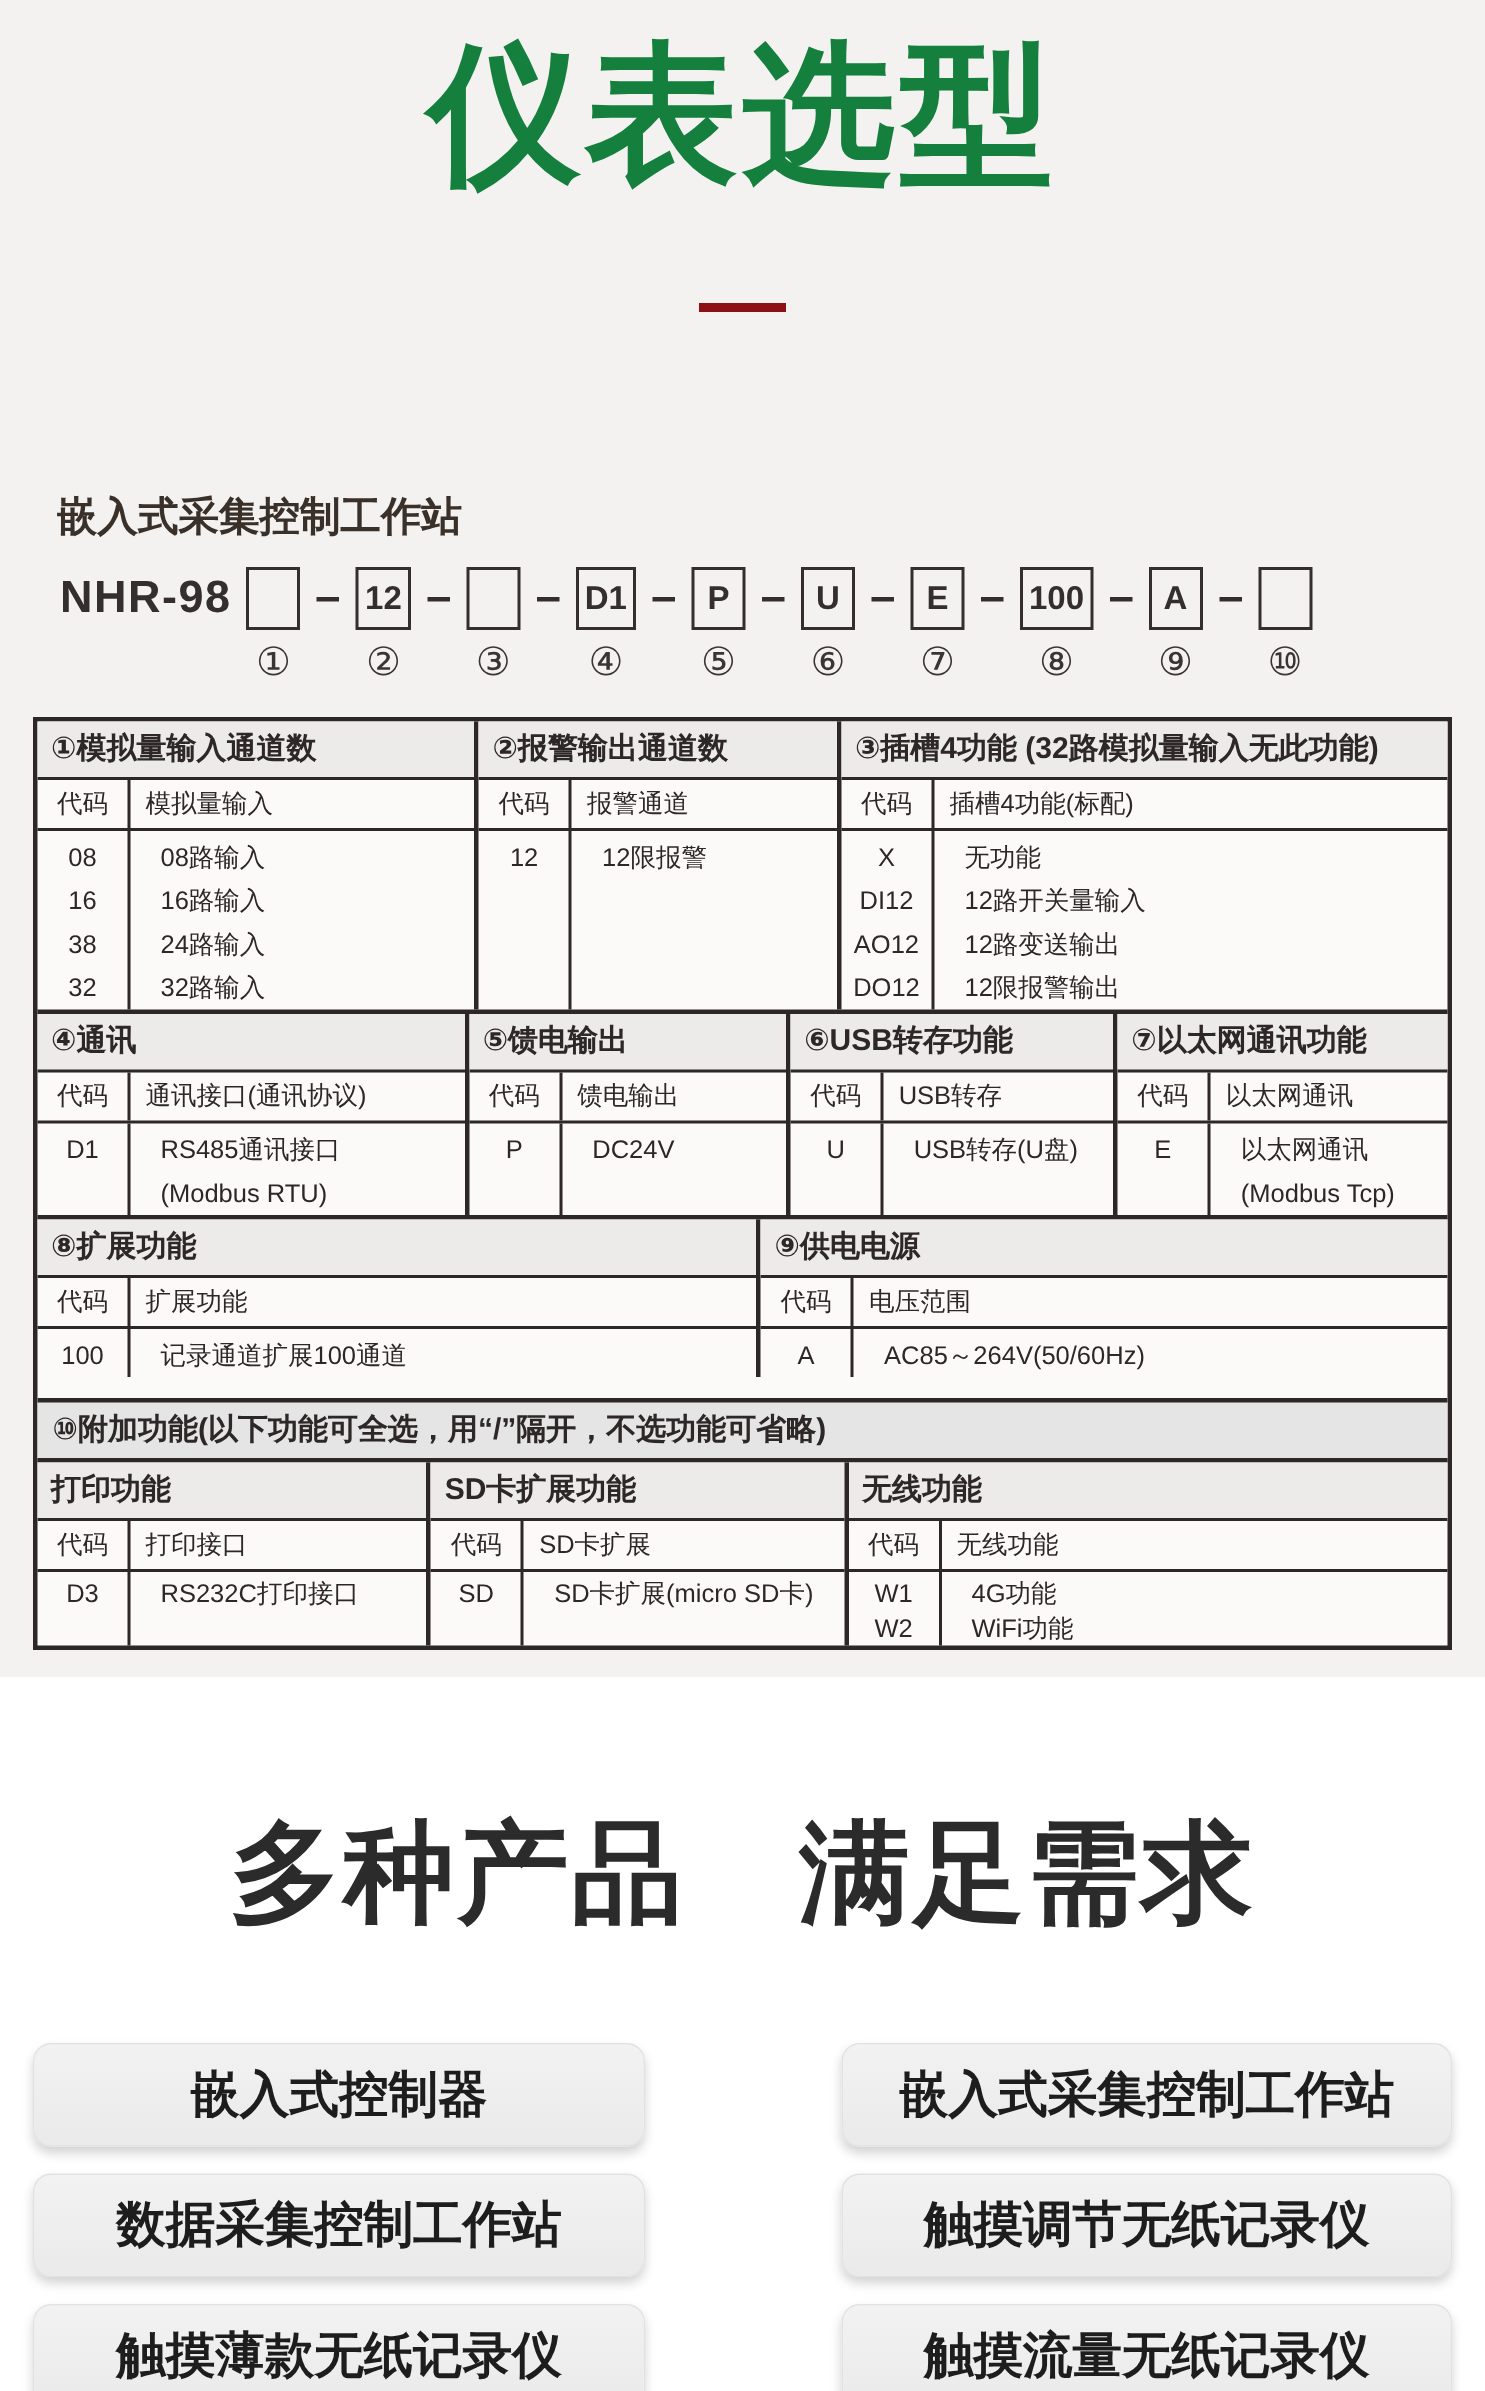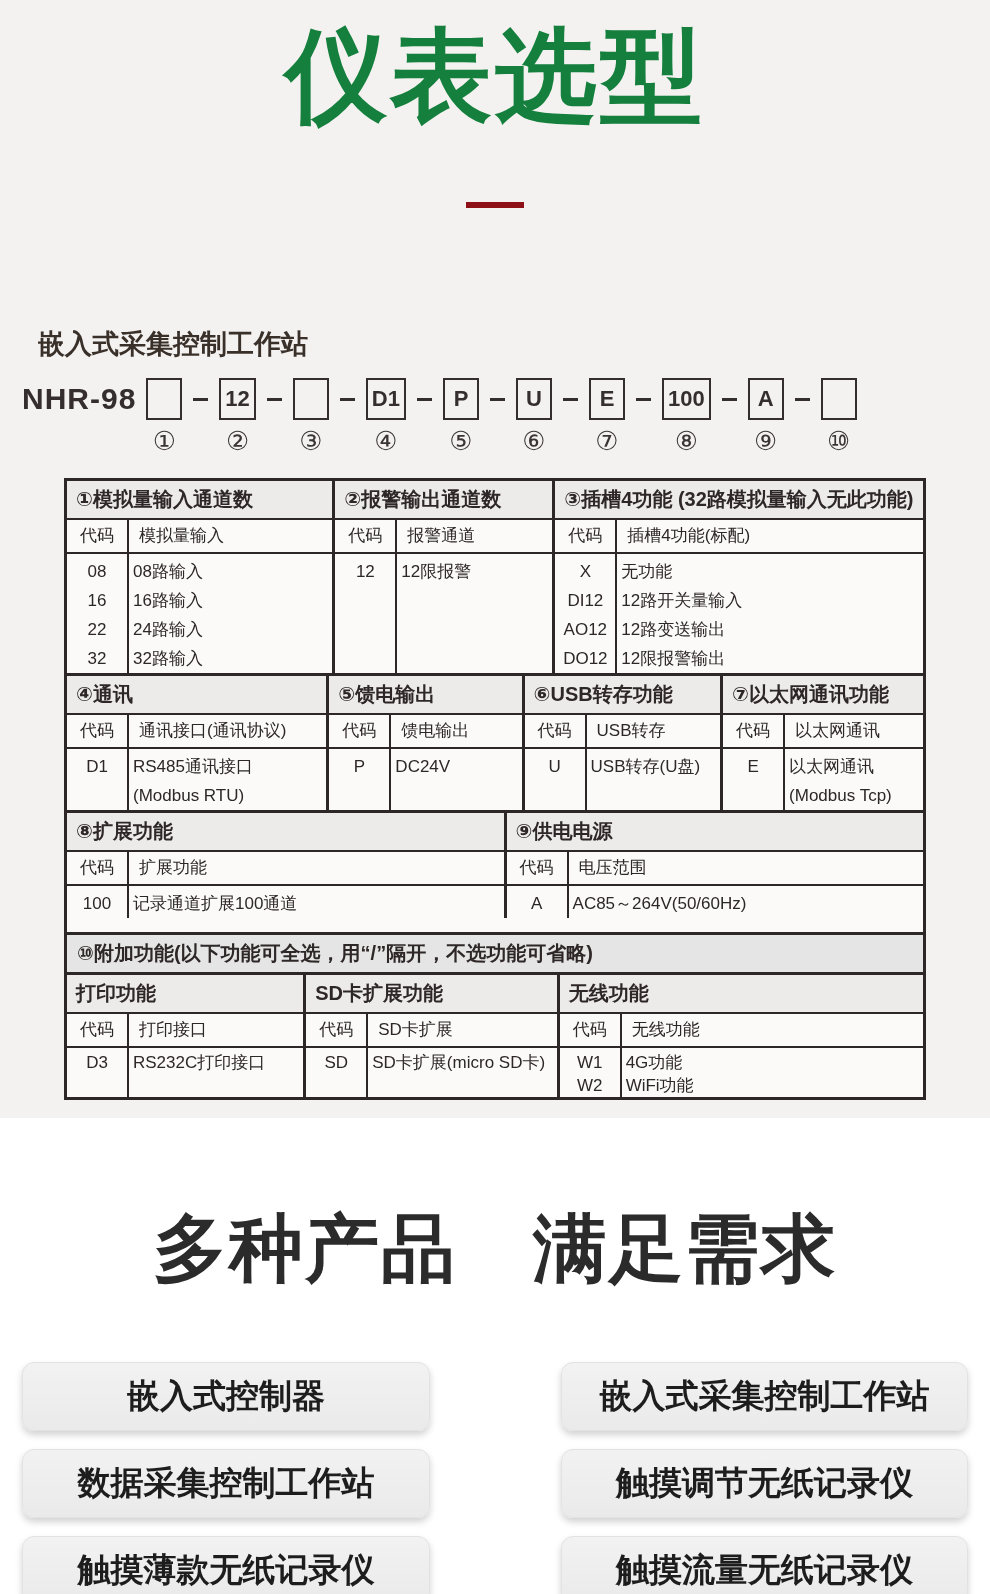--- a/index.html
+++ b/index.html
@@ -10,32 +10,32 @@
   }
   
   .top-area { background:#f4f2f1; padding:20px 0 18px 0; }
   .page-title {
     text-align:center; font-size:102px; font-weight:900; color:#15803d;
     letter-spacing:3px; line-height:1.1;
   }
   .red-dash { width:58px; height:6px; background:#8d1016; margin:70px auto 0 auto; }
   .subtitle { margin:118px 0 0 38px; font-size:27px; font-weight:600; color:#3a302a; }
   
-  .model-row { display:flex; align-items:flex-start; margin:16px 0 0 22px; }
+  .model-row { display:flex; align-items:flex-start; margin:16px 0 0 40px; }
   .model-prefix { font-size:30px; font-weight:600; line-height:42px; color:#342e2e; margin-right:10px; letter-spacing:1px; }
   .slot { display:flex; flex-direction:column; align-items:center; }
   .slot-box {
     min-width:36px; height:42px; border:2px solid #342e2e; padding:0 4px;
     display:flex; align-items:center; justify-content:center;
     font-size:22px; font-weight:600; color:#342e2e;
   }
   .slot-num { margin-top:8px; font-size:26px; line-height:26px; color:#3a3434; font-weight:400; }
   .dash-sep { width:15px; height:3px; background:#342e2e; margin:20px 11px 0 11px; flex:0 0 auto; }
   
-  .sel-table { width:862px; margin:24px auto 0 auto; border:3px solid #2e2727; background:#fbfaf9; }
+  .sel-table { width:946px; margin:24px auto 0 auto; border:3px solid #2e2727; background:#fbfaf9; }
   .band { display:flex; align-items:stretch; border-top:3px solid #2e2727; }
   .band:first-child { border-top:none; }
   .band-title {
     border-top:3px solid #2e2727; background:#e5e5e5; font-size:20px; font-weight:700;
     padding:6px 0 6px 10px; line-height:25px; color:#2e2727;margin-top:14px;
   }
   .sel-table > .band-title:first-child { border-top:none; }
   .section { display:flex; flex-direction:column; border-left:3px solid #2e2727; }
   .section.first { border-left:none; }
   .sec-title {
@@ -43,21 +43,21 @@
     font-size:20px; font-weight:700; padding:6px 0 6px 9px; line-height:25px; color:#2e2727;
     white-space:nowrap; overflow:hidden;
   }
   .sec-head { display:flex; border-bottom:2px solid #2e2727; font-size:17px;align-items:flex-end; }
   .sec-head .code-cell { flex:0 0 62px; text-align:center; border-right:2px solid #2e2727; padding:5px 2px; line-height:22px; }
   .sec-head .desc-cell { flex:1; padding:5px 0 5px 10px; line-height:22px; white-space:nowrap; overflow:hidden; }
   .sec-body { display:flex; flex:1; font-size:17px; }
   .sec-body .codes { flex:0 0 62px; border-right:2px solid #2e2727; display:flex; flex-direction:column; padding-top:3px; }
   .sec-body .descs { flex:1; display:flex; flex-direction:column; padding-top:3px; }
   .code-line { text-align:center; line-height:29px; white-space:pre-line; }
-  .desc-line { padding-left:4px; line-height:29px; white-space:pre-line; }
+  .desc-line { padding-left:20px; line-height:29px; white-space:pre-line; }
   .band.compact .code-line, .band.compact .desc-line { line-height:23px; }
   
   .bottom-area { background:#ffffff; padding-top:82px; }
   .bottom-heading { display:flex; justify-content:center; gap:76px; font-size:74px; font-weight:900; color:#2b2b2b; letter-spacing:2px; }
   .btn-grid {
     margin:62px 22px 0 22px; display:grid; grid-template-columns:408px 407px;
     justify-content:space-between; row-gap:18px;
   }
   .product-btn {
     height:69px; border-radius:12px; border:1px solid #e3e2e2;
@@ -134,21 +134,21 @@
         <div class="section first" style="flex: 0 0 31%;">
           <div class="sec-title">①模拟量输入通道数</div>
           <div class="sec-head">
             <div class="code-cell">代码</div>
             <div class="desc-cell">模拟量输入</div>
           </div>
           <div class="sec-body">
             <div class="codes">
               <div class="code-line">08</div>
               <div class="code-line">16</div>
-              <div class="code-line">22</div>
+              <div class="code-line">38</div>
               <div class="code-line">32</div>
             </div>
             <div class="descs">
               <div class="desc-line">08路输入</div>
               <div class="desc-line">16路输入</div>
               <div class="desc-line">24路输入</div>
               <div class="desc-line">32路输入</div>
             </div>
           </div>
         </div>

